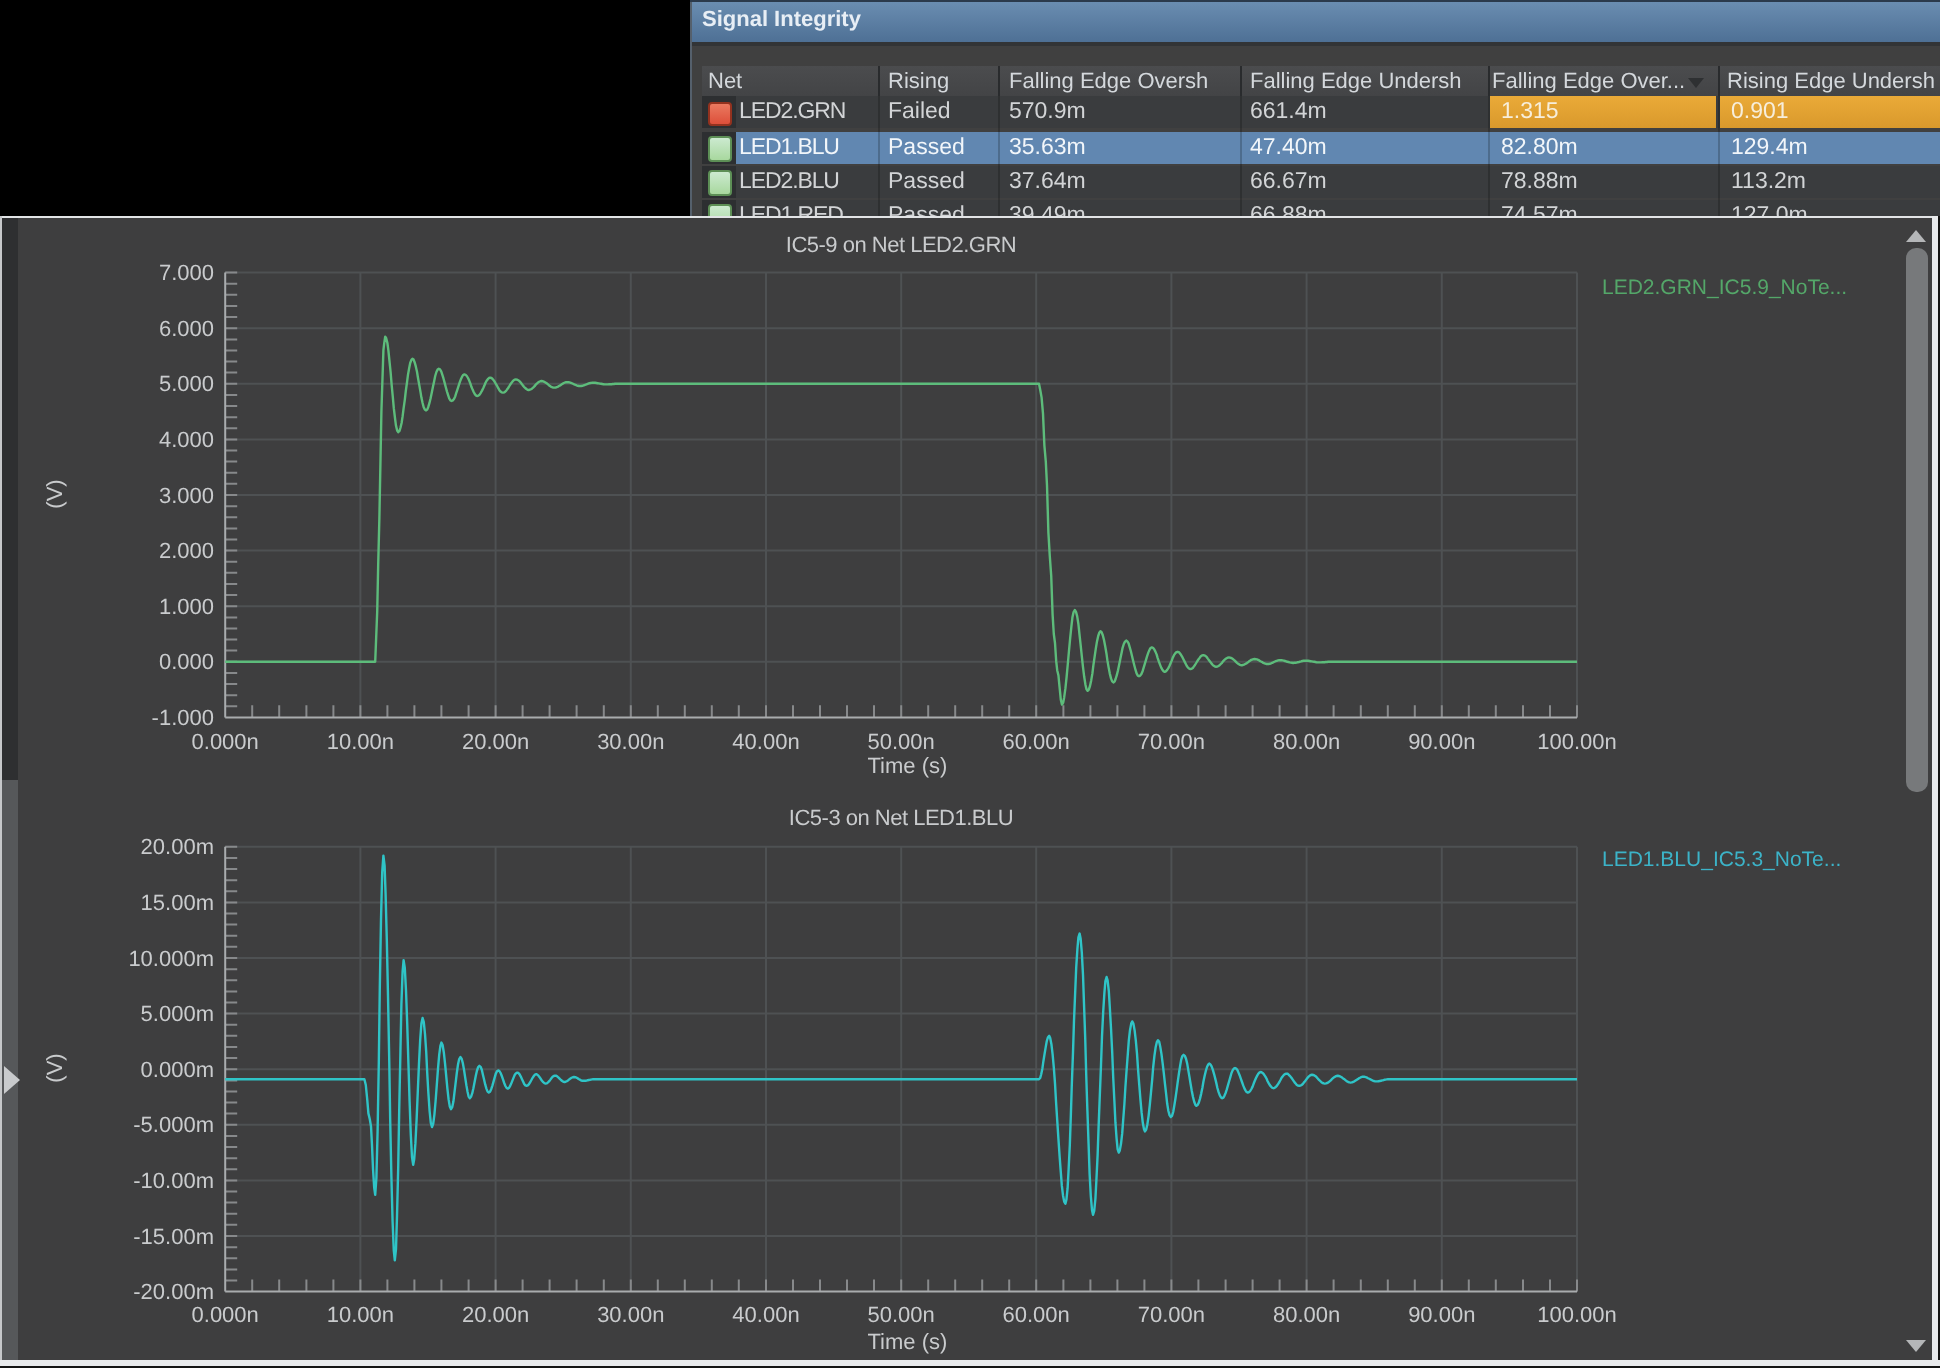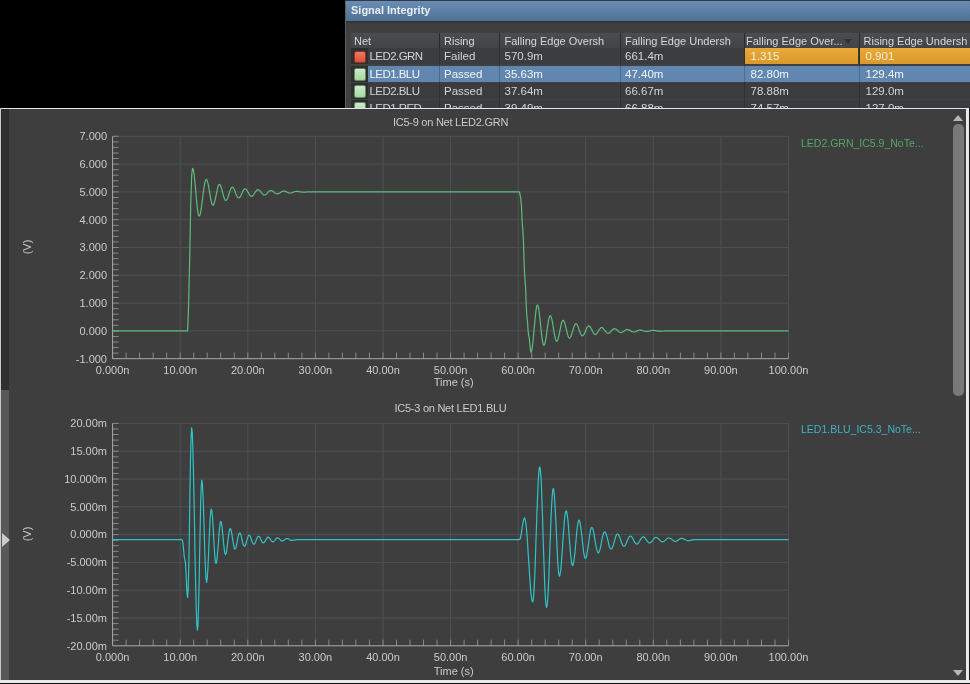--- a/index.html
+++ b/index.html
@@ -50,21 +50,21 @@
       <div class="abs rtx" style="left:405.5px;top:67.5px;color:#f2f6fa">82.80m</div>
       <div class="abs rtx" style="left:520.5px;top:67.5px;color:#f2f6fa">129.4m</div>
       <div class="abs" style="left:23px;top:82.5px;width:602px;height:16px;background:#3a3c3e"></div>
       <div class="abs" style="left:6px;top:82.5px;width:17px;height:16px;background:#2d2f31"></div>
       <div class="abs" style="left:8.5px;top:85.0px;width:10.5px;height:10.5px;border-radius:2px;background:linear-gradient(#ccead0,#a8d89e);border:1px solid #5d8f56"></div>
       <div class="abs rtx" style="left:24.5px;top:84.5px;letter-spacing:-0.55px;color:#d2d4d6">LED2.BLU</div>
       <div class="abs rtx" style="left:99px;top:84.5px;color:#d2d4d6">Passed</div>
       <div class="abs rtx" style="left:159.5px;top:84.5px;color:#d2d4d6">37.64m</div>
       <div class="abs rtx" style="left:280px;top:84.5px;color:#d2d4d6">66.67m</div>
       <div class="abs rtx" style="left:405.5px;top:84.5px;color:#d2d4d6">78.88m</div>
-      <div class="abs rtx" style="left:520.5px;top:84.5px;color:#d2d4d6">129.0m</div>
+      <div class="abs rtx" style="left:520.5px;top:84.5px;color:#d2d4d6">113.2m</div>
       <div class="abs" style="left:23px;top:99.5px;width:602px;height:16px;background:#3a3c3e"></div>
       <div class="abs" style="left:6px;top:99.5px;width:17px;height:16px;background:#2d2f31"></div>
       <div class="abs" style="left:8.5px;top:102.0px;width:10.5px;height:10.5px;border-radius:2px;background:linear-gradient(#ccead0,#a8d89e);border:1px solid #5d8f56"></div>
       <div class="abs rtx" style="left:24.5px;top:101.5px;letter-spacing:-0.55px;color:#d2d4d6">LED1.RED</div>
       <div class="abs rtx" style="left:99px;top:101.5px;color:#d2d4d6">Passed</div>
       <div class="abs rtx" style="left:159.5px;top:101.5px;color:#d2d4d6">39.49m</div>
       <div class="abs rtx" style="left:280px;top:101.5px;color:#d2d4d6">66.88m</div>
       <div class="abs rtx" style="left:405.5px;top:101.5px;color:#d2d4d6">74.57m</div>
       <div class="abs rtx" style="left:520.5px;top:101.5px;color:#d2d4d6">127.0m</div>
       <div class="abs" style="left:93.5px;top:48px;width:1px;height:60px;background:rgba(0,0,0,0.2)"></div>

